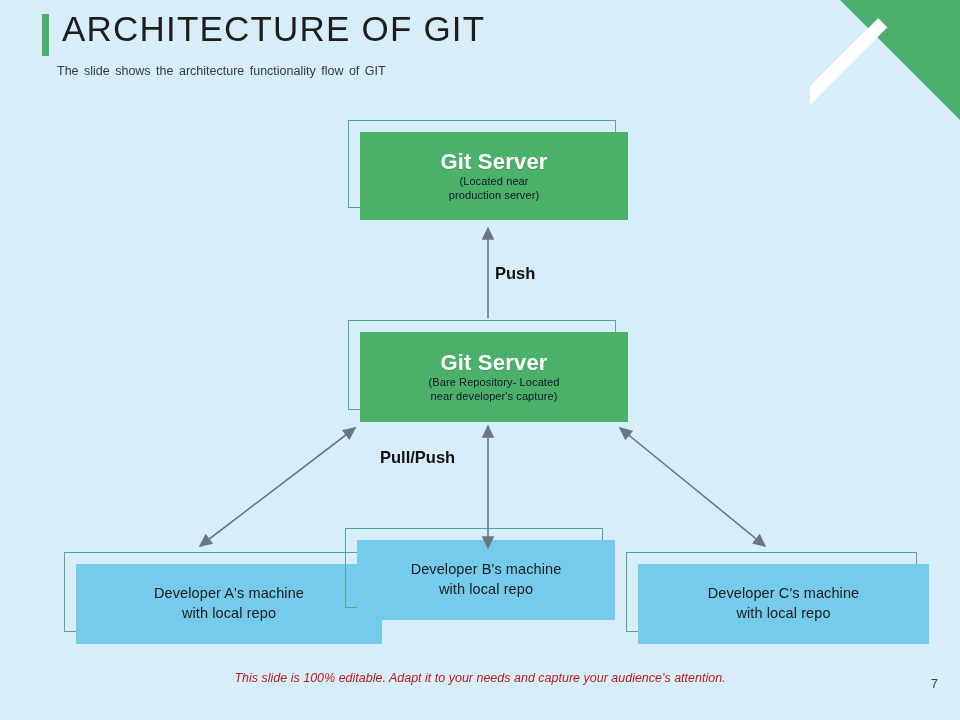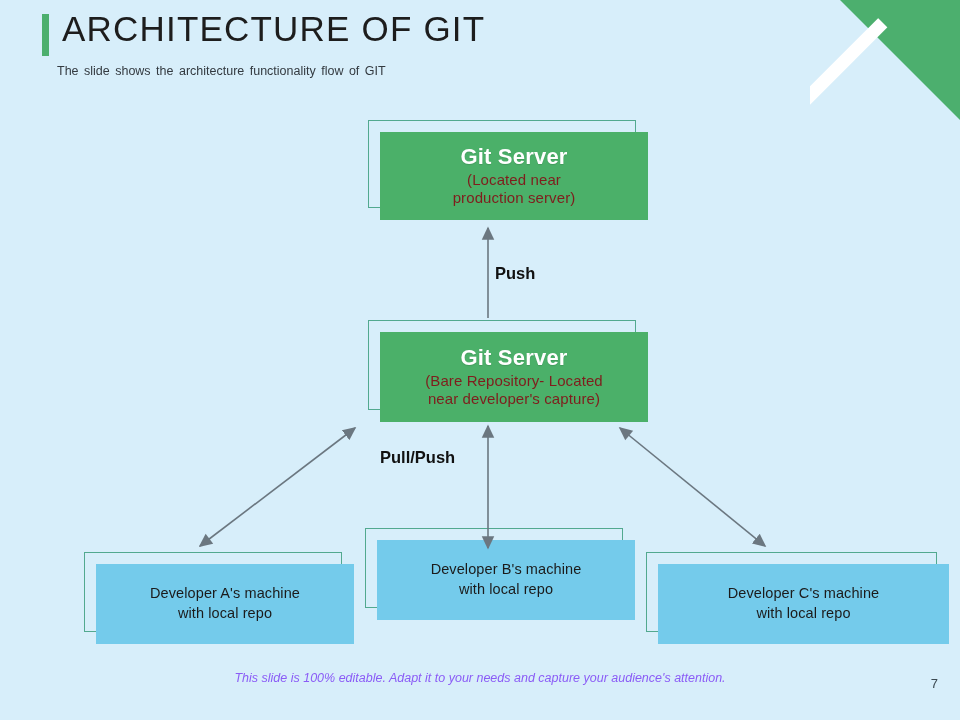--- a/index.html
+++ b/index.html
@@ -87,21 +87,20 @@
     top: 64px;
     font-size: 12.5px;
     color: #333a40;
     white-space: nowrap;
     word-spacing: 2px;
   }
 
   
   .node {
     position: absolute;
-    margin-left: 20px;
   }
   .node .outline {
     position: absolute;
     left: 0;
     top: 0;
     right: 12px;
     bottom: 12px;
     border: 1.3px solid #52a98f;
     background: transparent;
     box-sizing: border-box;
@@ -127,38 +126,38 @@
   }
   .node .fill .head {
     font-size: 22px;
     font-weight: bold;
     color: #ffffff;
     line-height: 1.12;
     letter-spacing: 0.2px;
     text-shadow: 0 1px 1px rgba(0,0,0,0.12);
   }
   .node .fill .sub {
-    font-size: 15px;
-    color: #7f1d1d;
+    font-size: 11px;
+    color: #0f172a;
     line-height: 1.18;
     letter-spacing: 0.1px;
     margin-top: 1px;
     max-width: 92%;
   }
   .node.blue .fill .body {
     font-size: 14.5px;
     color: #1b1b1b;
     line-height: 1.35;
     letter-spacing: 0.1px;
   }
 
   
   #node-git-server-prod { left: 348px; top: 120px; width: 280px; height: 100px; }
   #node-git-server-bare { left: 348px; top: 320px; width: 280px; height: 102px; }
-  #node-dev-a { left: 64px;  top: 552px; width: 270px; height: 92px; }
+  #node-dev-a { left: 64px;  top: 552px; width: 270px; height: 92px; padding-left: 48px; }
   #node-dev-b { left: 345px; top: 528px; width: 270px; height: 92px; }
   #node-dev-c { left: 626px; top: 552px; width: 270px; height: 92px; padding-left: 33px; }
 
   
   .arrows {
     position: absolute;
     left: 0; top: 0;
     width: 960px; height: 720px;
     pointer-events: none;
   }
@@ -176,21 +175,21 @@
 
   
   .footer-note {
     position: absolute;
     left: 0;
     right: 0;
     top: 671px;
     text-align: center;
     font-size: 12.5px;
     font-style: italic;
-    color: #8b5cf6;
+    color: #b91c1c;
   }
   .page-number {
     position: absolute;
     right: 22px;
     top: 676px;
     font-size: 13px;
     color: #3c4a52;
   }
 </style>
 </head>

